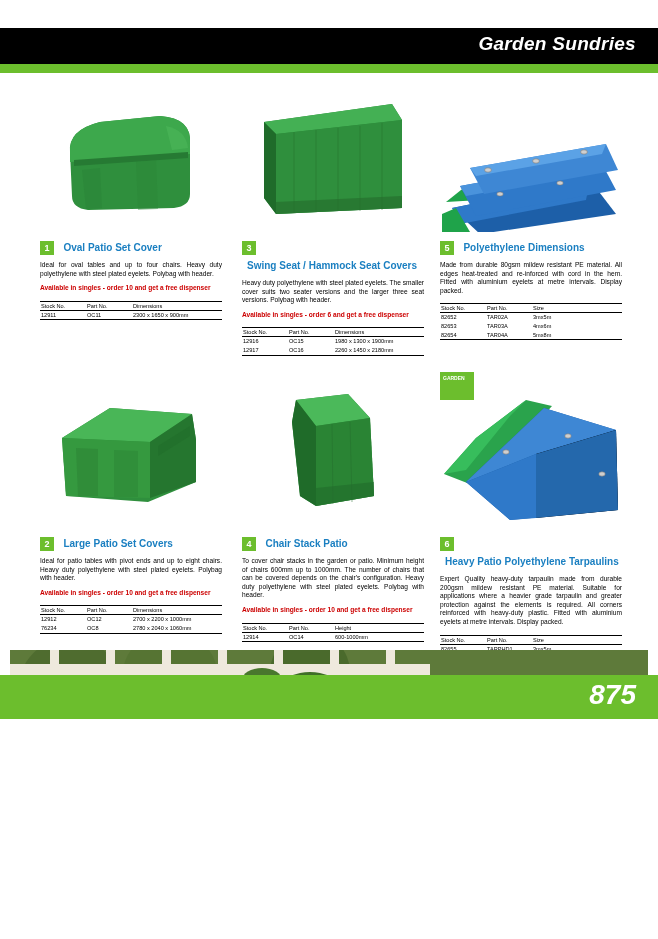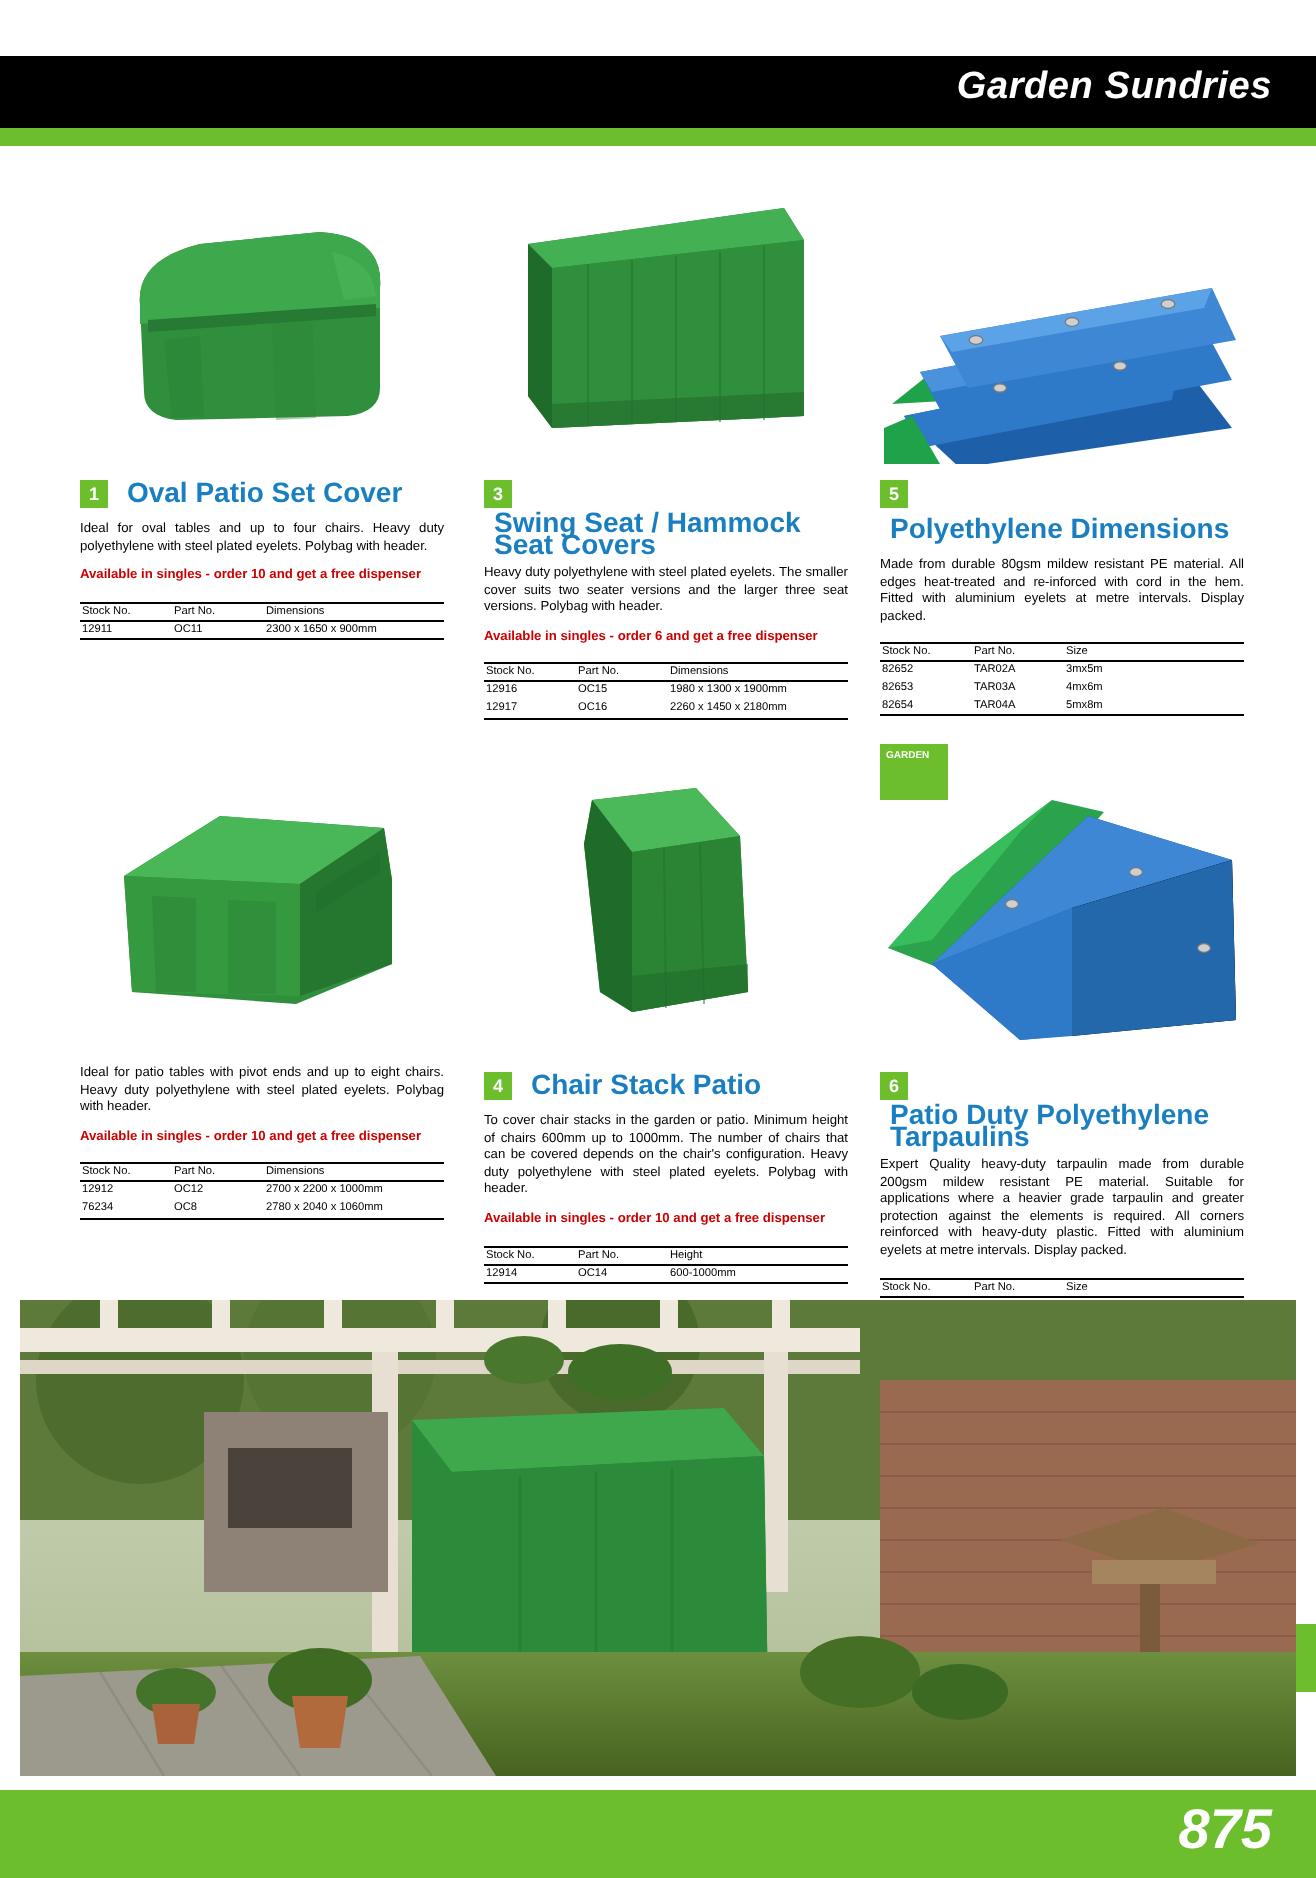--- a/index.html
+++ b/index.html
@@ -5,21 +5,21 @@
   * { box-sizing: border-box; }
   html, body {
     margin: 0;
     padding: 0;
     background: #ffffff;
     font-family: "Liberation Sans", sans-serif;
   }
   .page {
     position: relative;
     width: 658px;
-    height: 939px;
+    height: 719px;
     background: #ffffff;
     overflow: hidden;
   }
 
   
   .header-bar {
     position: absolute;
     left: 0; top: 28px;
     width: 658px; height: 36px;
     background: #000000;
@@ -83,21 +83,21 @@
     background: #6cbe2d;
     color: #ffffff;
     font-size: 9px;
     font-weight: bold;
     text-align: center;
     line-height: 14px;
     vertical-align: middle;
   }
   .prod-title {
     color: #1a7fc1;
-    font-size: 14px;
+    font-size: 10px;
     font-weight: bold;
     margin: 4px 0 4px 0;
     line-height: 11px;
   }
   .title-row { margin-top: 6px; }
   .title-row .prod-title {
     display: inline-block;
     margin: 0 0 0 5px;
     vertical-align: middle;
   }
@@ -310,20 +310,24 @@
       <svg width="182" height="150" viewBox="0 0 182 150">
         <path d="M22 60 L70 30 L152 36 L156 62 L156 104 L108 124 L26 118 Z" fill="#2f8f3d"></path>
         <path d="M22 60 L70 30 L152 36 L110 64 Z" fill="#49b657"></path>
         <path d="M110 64 L152 36 L156 62 L156 104 L110 120 Z" fill="#25762f"></path>
         <path d="M22 60 L110 64 L110 120 L26 118 Z" fill="#35993f"></path>
         <path d="M36 70 L58 71 L58 118 L38 118 Z" fill="#2b8335" opacity="0.55"></path>
         <path d="M74 72 L98 73 L98 119 L74 119 Z" fill="#2b8335" opacity="0.45"></path>
         <path d="M118 68 L150 48 L150 58 L118 78 Z" fill="#1f6b29" opacity="0.5"></path>
       </svg>
     </div>
+    <div class="title-row">
+      <span class="num-badge">2</span>
+      <span class="prod-title">Large Patio Set Covers</span>
+    </div>
     <div class="prod-desc">Ideal for patio tables with pivot ends and up to eight chairs. Heavy duty polyethylene with steel plated eyelets. Polybag with header.</div>
     <div class="prod-offer">Available in singles - order 10 and get a free dispenser</div>
     <table class="spec">
       <tbody>
           <tr>
         <th class="c-stock">Stock No.</th>
         <th class="c-part">Part No.</th>
         <th class="c-dim">Dimensions</th>
       </tr>
       <tr>
@@ -388,21 +392,21 @@
         <path d="M26 104 L96 76 L96 140 L70 142 Z" fill="#2f79c9"></path>
         <g fill="#cfcfcf" stroke="#777" stroke-width="0.6">
           <ellipse cx="66" cy="74" rx="3.2" ry="2.2"></ellipse>
           <ellipse cx="128" cy="58" rx="3.2" ry="2.2"></ellipse>
           <ellipse cx="162" cy="96" rx="3.2" ry="2.2"></ellipse>
         </g>
       </svg>
     </div>
     <div class="title-row">
       <span class="num-badge">6</span>
-      <span class="prod-title">Patio Duty Polyethylene Tarpaulins</span>
+      <span class="prod-title">Heavy Patio Polyethylene Tarpaulins</span>
     </div>
     <div class="prod-desc">Expert Quality heavy-duty tarpaulin made from durable 200gsm mildew resistant PE material. Suitable for applications where a heavier grade tarpaulin and greater protection against the elements is required. All corners reinforced with heavy-duty plastic. Fitted with aluminium eyelets at metre intervals. Display packed.</div>
     <table class="spec">
       <tbody>
           <tr>
         <th class="c-stock">Stock No.</th>
         <th class="c-part">Part No.</th>
         <th class="c-dim">Size</th>
       </tr>
       <tr>

